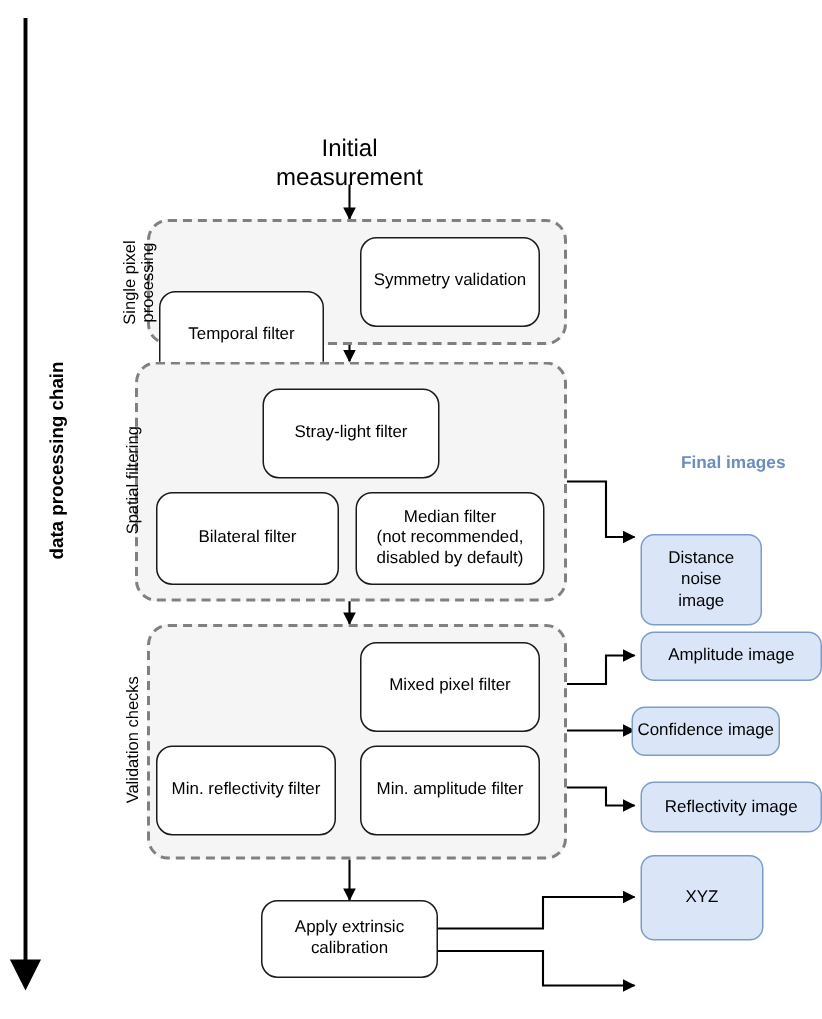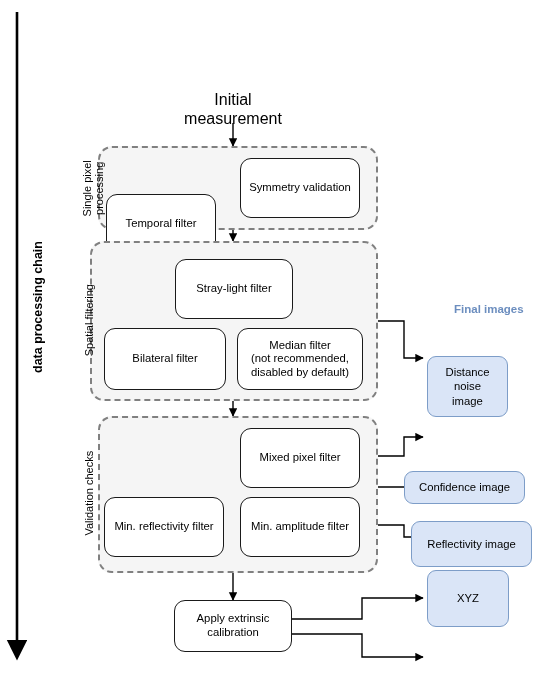--- a/index.html
+++ b/index.html
@@ -182,21 +182,22 @@
 
   <div class="node" style="left:174px; top:600px; width:118px; height:52px;">Apply extrinsic
 calibration</div>
 
   <div class="final-images-label" style="left:427px; top:303px;">Final images</div>
 
   <div class="out-node" style="left:427px; top:328px; width:81px; height:61px;margin-top:28px;">Distance
 noise
 image</div>
 
-
-  <div class="out-node" style="left:404px; top:471px; width:121px; height:33px;">Confidence image</div>
-
-  <div class="out-node" style="left:411px; top:521px; width:121px; height:46px;">Reflectivity image</div>
+  <div class="out-node" style="left:427px; top:421px; width:121px; height:33px;">Amplitude image</div>
+
+  <div class="out-node" style="left:421px; top:471px; width:99px; height:33px;">Confidence image</div>
+
+  <div class="out-node" style="left:427px; top:521px; width:121px; height:34px;">Reflectivity image</div>
 
   <div class="out-node" style="left:427px; top:570px; width:82px; height:57px;">XYZ</div>
 
 
 </div>
 
 </body></html>

